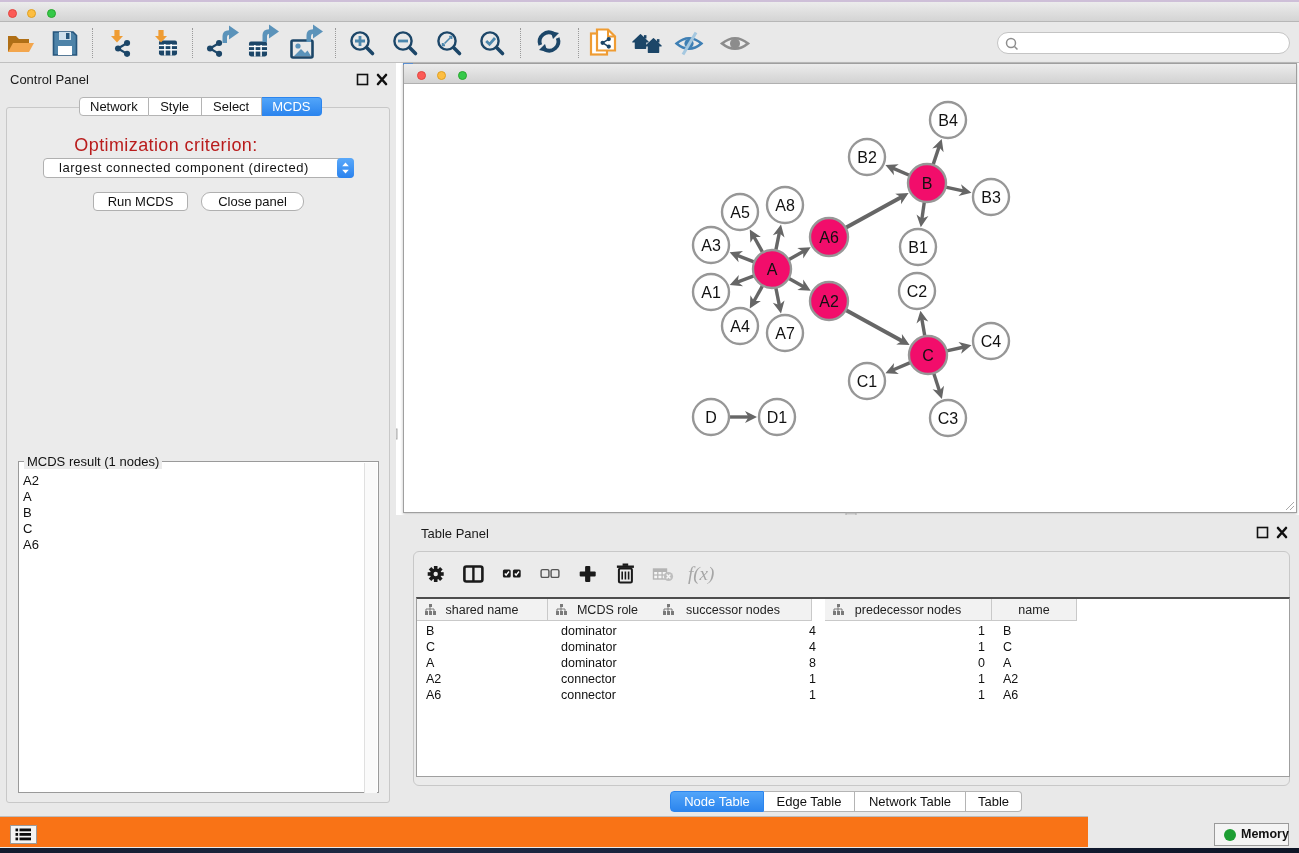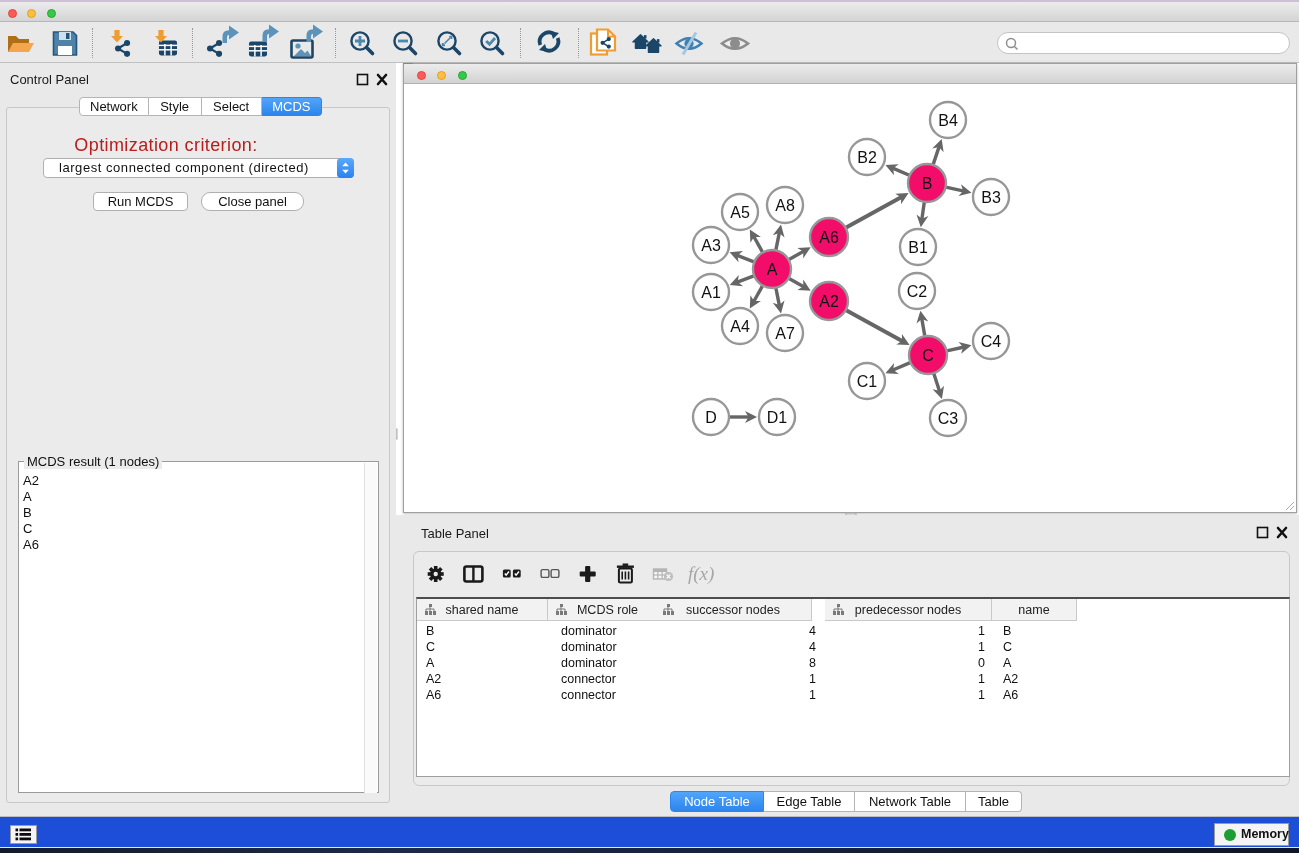--- a/index.html
+++ b/index.html
@@ -9,21 +9,21 @@
 #wall-top { left:0; top:0; width:1299px; height:3px; background:#cebfd8; }
 #titlebar { left:0; top:2px; width:1299px; height:20px; background:linear-gradient(#ececec,#d4d4d4); border-bottom:1px solid #b7b7b7; }
 .tl { position:absolute; top:7px; width:9px; height:9px; border-radius:50%; }
 #titlebar .tl1 { left:8px;  background:#fc5b57; border:1px solid #e14640; }
 #titlebar .tl2 { left:27px; background:#fdbe41; border:1px solid #dfa023; }
 #titlebar .tl3 { left:47px; background:#35c949; border:1px solid #2aa62f; }
 #titlebar .title { position:absolute; left:0; right:0; top:4px; text-align:center; font-size:13px; letter-spacing:0.3px; color:#3a3a3a; }
 #toolbar { left:0; top:22px; width:1299px; height:41px; background:#e9e9e9; border-bottom:1px solid #c0c0c0; }
 .tsep { position:absolute; top:6px; height:30px; width:0; border-left:1px dotted #9a9a9a; }
 #searchbox { position:absolute; left:997px; top:10px; width:293px; height:22px; background:#fff; border:1px solid #c4c4c4; border-radius:12px; }
-#statusbar { left:0; top:816px; width:1299px; height:31px; background:#1d4ed8; border-top:1px solid #bdbdbd;font-weight:bold; }
+#statusbar { left:0; top:816px; width:1088px; height:31px; background:#f97316; border-top:1px solid #bdbdbd;font-weight:bold; }
 #wall-bot { left:0; top:848px; width:1299px; height:5px; background:linear-gradient(90deg,#121b2e,#1d2a45 30%,#15203a 60%,#0e1526); }
 #memorybtn { position:absolute; left:1214px; top:6px; width:75px; height:23px; background:#f4f4f4; border:1px solid #9a9a9a; font-size:12px; color:#111; }
 #listbtn { position:absolute; left:10px; top:8px; width:27px; height:19px; background:#f4f4f4; border:1px solid #9a9a9a; }
 
 #cpanel { left:0; top:63px; width:396px; height:753px; background:#e9e9e9; }
 #cpanel .hdr { position:absolute; left:10px; top:9px; font-size:13px; color:#1a1a1a; }
 #cp-content { position:absolute; left:6px; top:44px; width:384px; height:696px; border:1px solid #c8c8c8; border-radius:3px; background:#ebebeb; }
 .tabs { position:absolute; top:34px; left:79px; height:19px; display:flex; z-index:5; }
 .tab { height:19px; line-height:18px; background:#fff; border:1px solid #b4b4b4; border-left:none; font-size:13px; color:#111; text-align:center; padding:0 10px; }
 .tab.first { border-left:1px solid #b4b4b4; border-radius:4px 0 0 4px; }

